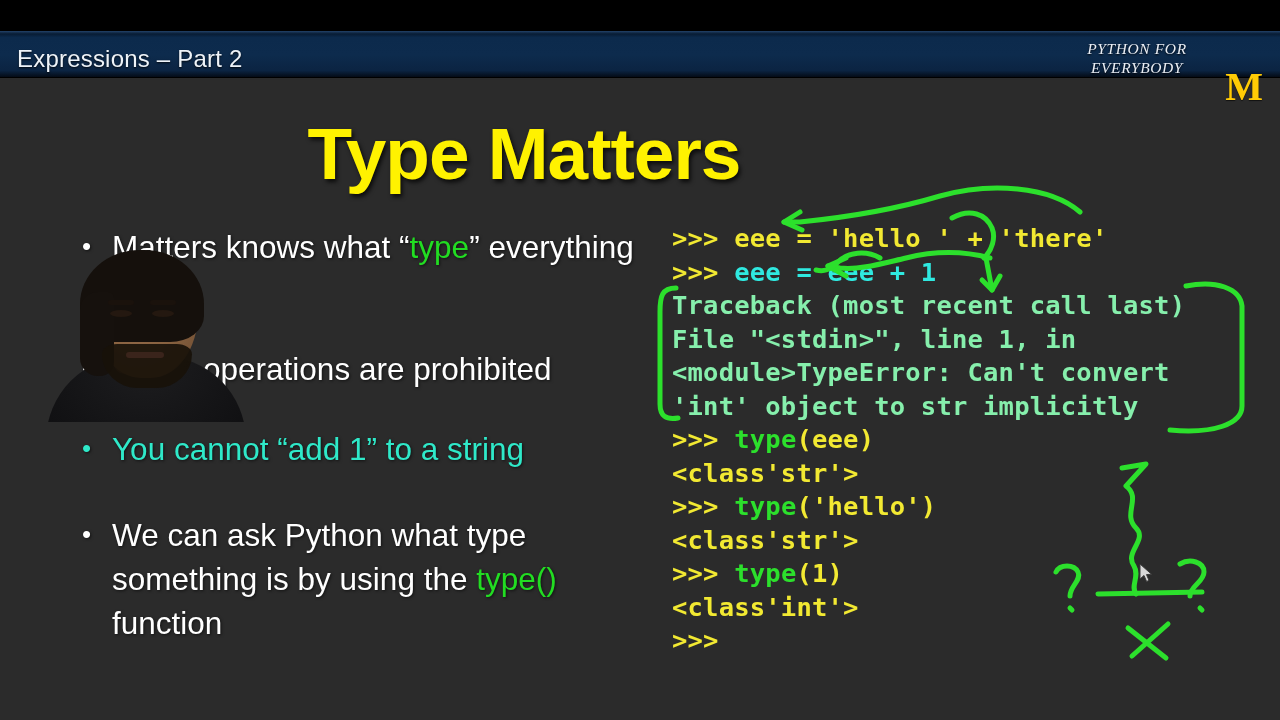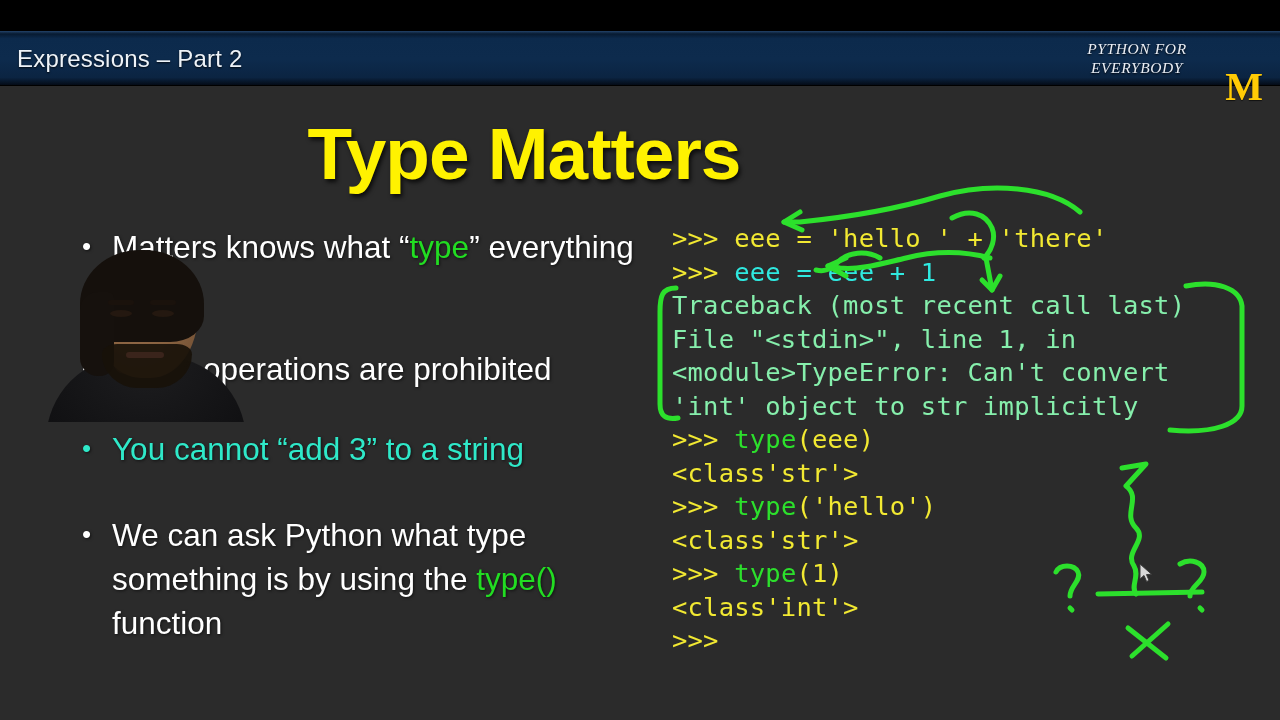--- a/index.html
+++ b/index.html
@@ -21,21 +21,21 @@
     position: absolute;
     left: 0; top: 0;
     width: 1280px; height: 31px;
     background: #000000;
   }
 
   
   .banner {
     position: absolute;
     left: 0; top: 31px;
-    width: 1280px; height: 54px;
+    width: 1280px; height: 46px;
     background: linear-gradient(to bottom,
         #061528 0%, #0a2votes 0%, #0c2847 18%,
         #0d2b4d 55%, #0a2140 88%, #050d1a 100%);
     background: linear-gradient(to bottom,
         #04101f 0%, #0c2a4c 14%, #0d2b4d 52%,
         #0b2442 86%, #040b16 100%);
     box-shadow: 0 1px 0 #000;
   }
   .banner-shine {
     position: absolute;
@@ -195,21 +195,21 @@
     border-radius: 4px;
   }
 
   
   .code {
     position: absolute;
     left: 672px; top: 222px;
     width: 600px;
     font-family: "DejaVu Sans Mono", "Liberation Mono", monospace;
     font-size: 25.5px;
-    font-weight: normal;
+    font-weight: bold;
     line-height: 33.5px;
     white-space: pre;
     letter-spacing: .2px;
   }
   .ln { display: block; }
   .c-yellow { color: #F2E932; }
   .c-cyan   { color: #2FE9E0; }
   .c-red    { color: #86efac; }
   .c-green  { color: #2CE02C; }
 
@@ -248,21 +248,21 @@
   <div class="slide-title">Type Matters</div>
 
   <div class="bullets">
     <div class="bullet b1">
       <span>Matters knows what “</span><span class="kw-green">type</span><span>”</span><span> everything is</span>
     </div>
     <div class="bullet b2">
       <span>Some operations are prohibited</span>
     </div>
     <div class="bullet cyan b3">
-      <span>You cannot “add 3” to a string</span>
+      <span>You cannot “add 1” to a string</span>
     </div>
     <div class="bullet">
       <span>We can ask Python what type something is by using the </span><span class="kw-green">type()</span><span> function</span>
     </div>
   </div>
 
   <div class="webcam">
     <div class="wc-shoulders"></div>
     <div class="wc-neck"></div>
     <div class="wc-head"></div>

